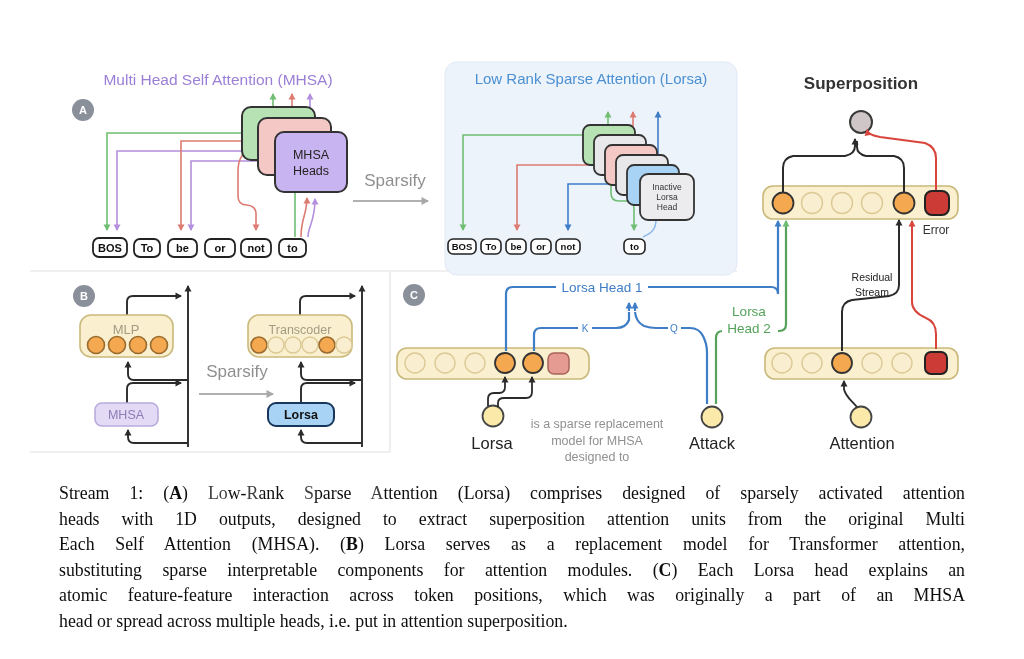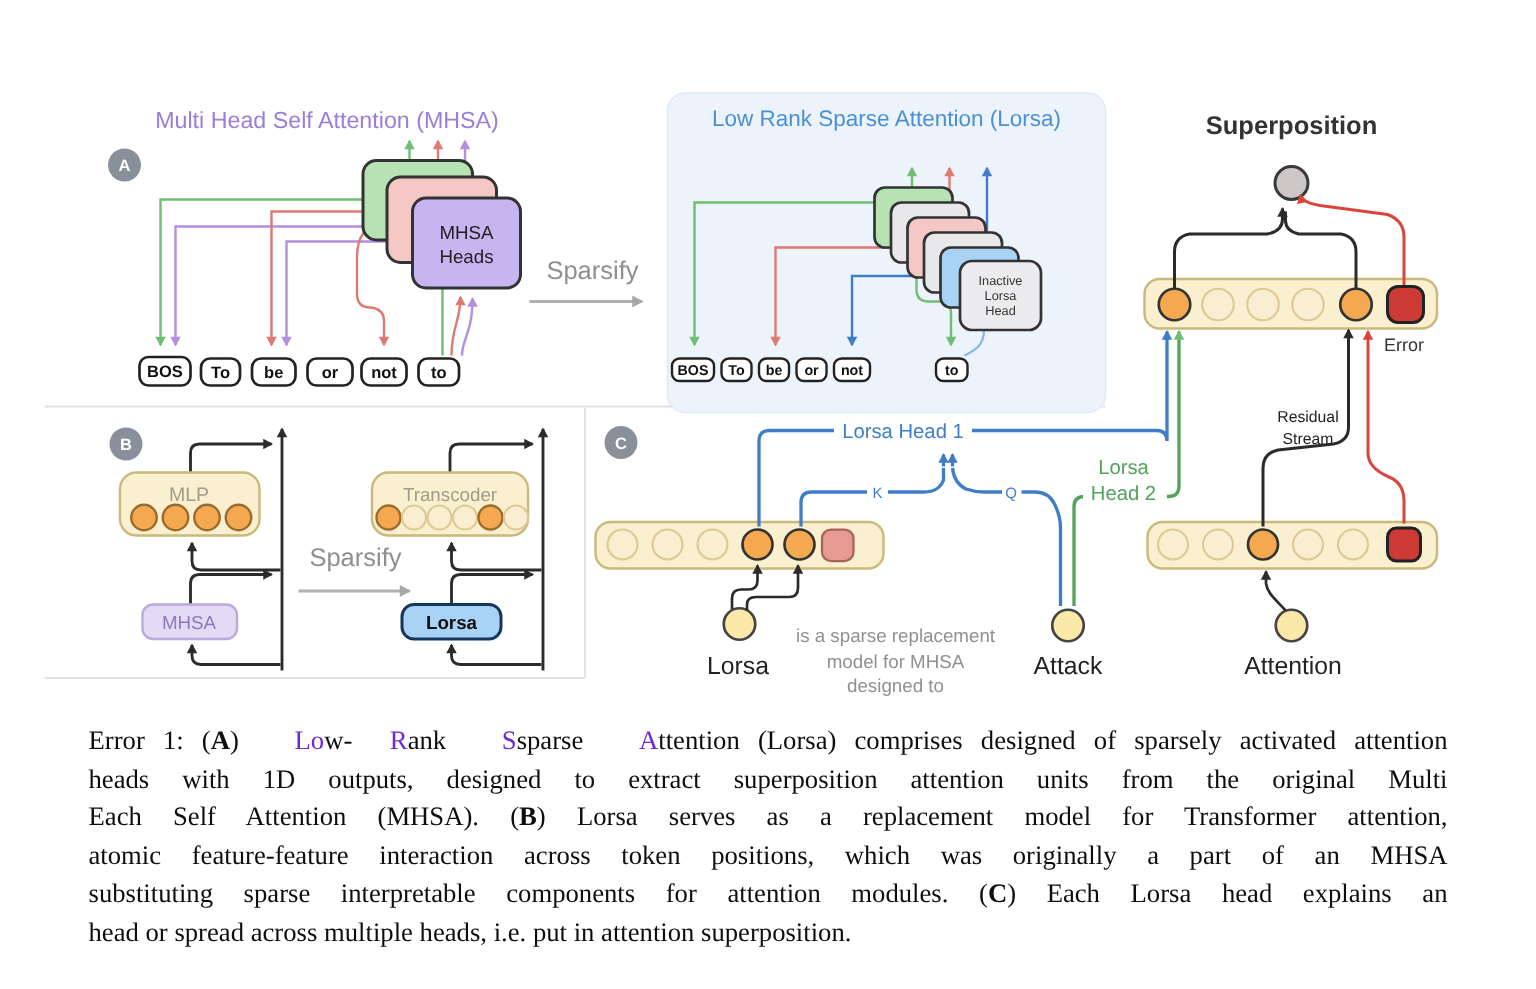--- a/index.html
+++ b/index.html
@@ -5,21 +5,21 @@
   html,body{margin:0;padding:0;background:#ffffff;}
   .stage{position:relative;width:1024px;height:659px;background:#ffffff;overflow:hidden;
          font-family:"Liberation Sans",sans-serif;}
   .stage svg{position:absolute;left:0;top:0;}
   svg text{font-family:"Liberation Sans",sans-serif;}
   .caption{position:absolute;left:59px;top:481px;width:906px;
            font-family:"Liberation Serif",serif;font-size:17.8px;line-height:25.5px;color:#0e0e0e;}
   .cap-line{text-align:justify;text-align-last:justify;white-space:normal;}
   .cap-line.last{text-align-last:left;}
   .cap-b{font-weight:bold;}
-  .cap-blue{color:#6d28d9;margin-left:25px;}
+  .cap-blue{color:#404040;}
 </style>
 </head>
 <body>
 
 <div class="stage">
 <svg width="1024" height="480" viewBox="0 0 1024 480">
   <defs>
     <marker id="mGreen" markerUnits="userSpaceOnUse" markerWidth="8" markerHeight="8" refX="6" refY="4" orient="auto">
           <path d="M0.5,0.5 L7,4 L0.5,7.5 Z" fill="#6fbe72"></path>
         </marker>
@@ -296,20 +296,20 @@
   <text x="862" y="449" text-anchor="middle" font-size="16.5" fill="#222">Attention</text>
 
   <g text-anchor="middle" font-size="12.5" fill="#909090">
     <text x="597" y="428">is a sparse replacement</text>
     <text x="597" y="445">model for MHSA</text>
     <text x="597" y="461">designed to</text>
   </g>
 </svg>
 
 <div class="caption">
-      <div class="cap-line"><span>Error 1: (</span><span class="cap-b">A</span><span>) </span><span class="cap-blue">Lo</span><span>w-</span><span class="cap-blue">R</span><span>ank </span><span class="cap-blue">S</span><span>sparse </span><span class="cap-blue">A</span><span>ttention (Lorsa) comprises designed of sparsely activated attention</span></div>
+      <div class="cap-line"><span>Stream 1: (</span><span class="cap-b">A</span><span>) </span><span class="cap-blue">Lo</span><span>w-</span><span class="cap-blue">R</span><span>ank </span><span class="cap-blue">S</span><span>parse </span><span class="cap-blue">A</span><span>ttention (Lorsa) comprises designed of sparsely activated attention</span></div>
       <div class="cap-line"><span>heads with 1D outputs, designed to extract superposition attention units from the original Multi</span></div>
       <div class="cap-line"><span>Each Self Attention (MHSA). (</span><span class="cap-b">B</span><span>) Lorsa serves as a replacement model for Transformer attention,</span></div>
+      <div class="cap-line"><span>substituting sparse interpretable components for attention modules. (</span><span class="cap-b">C</span><span>) Each Lorsa head explains an</span></div>
       <div class="cap-line"><span>atomic feature-feature interaction across token positions, which was originally a part of an MHSA</span></div>
-      <div class="cap-line"><span>substituting sparse interpretable components for attention modules. (</span><span class="cap-b">C</span><span>) Each Lorsa head explains an</span></div>
       <div class="cap-line last"><span>head or spread across multiple heads, i.e. put in attention superposition.</span></div>
     </div>
 </div>
 
 </body></html>

